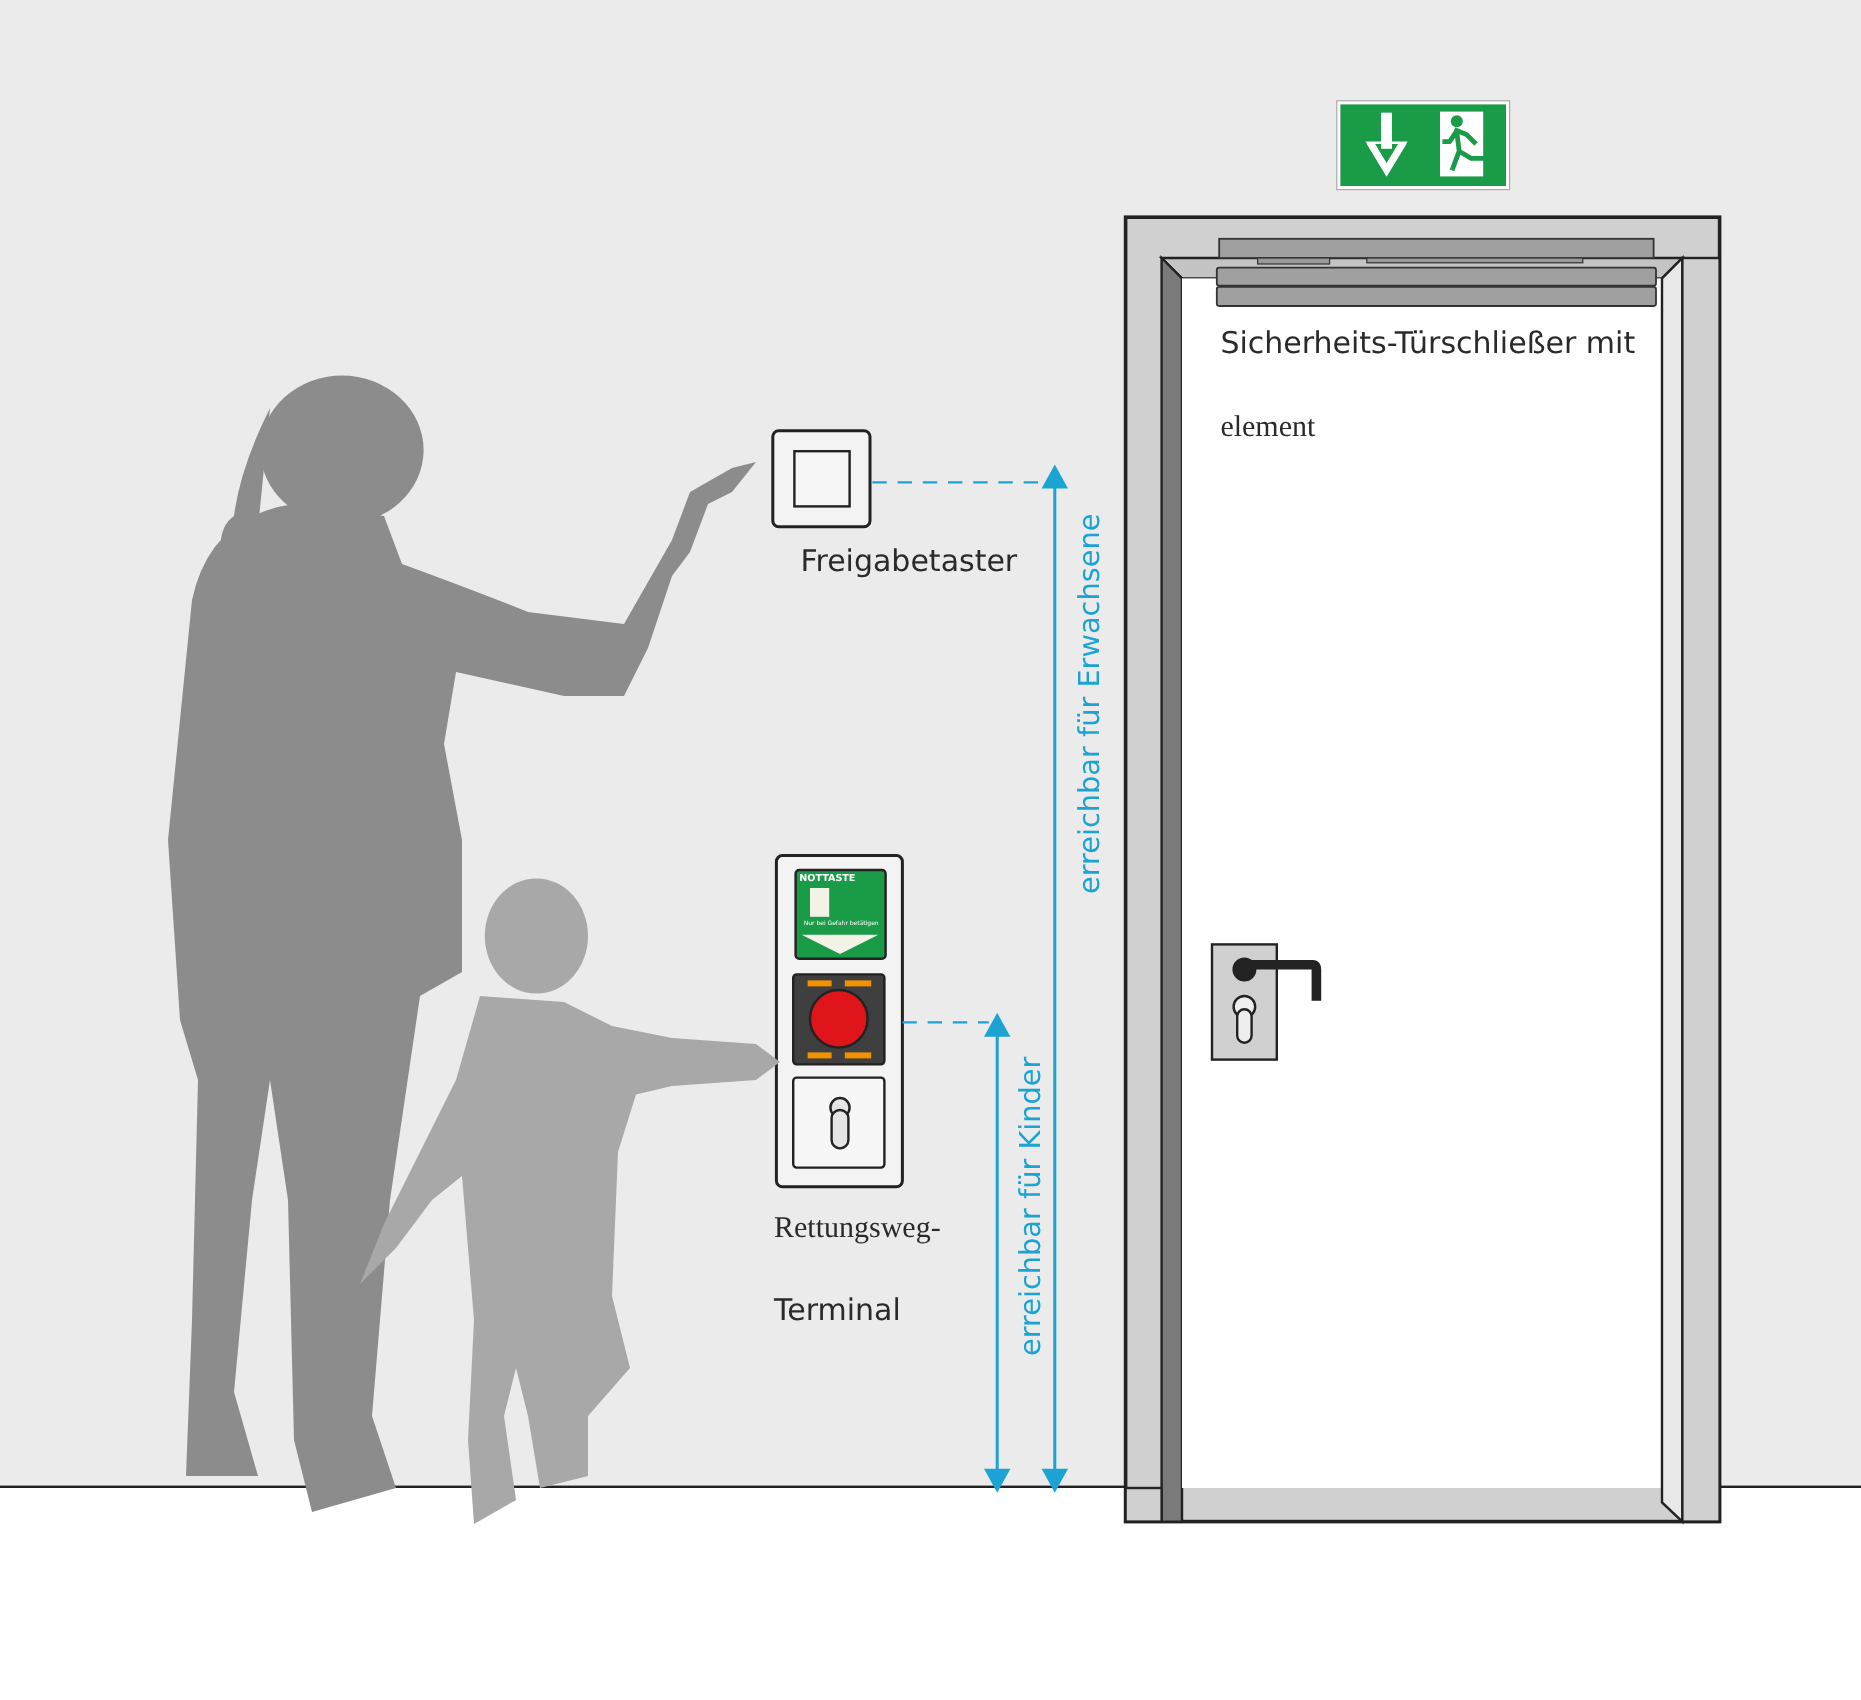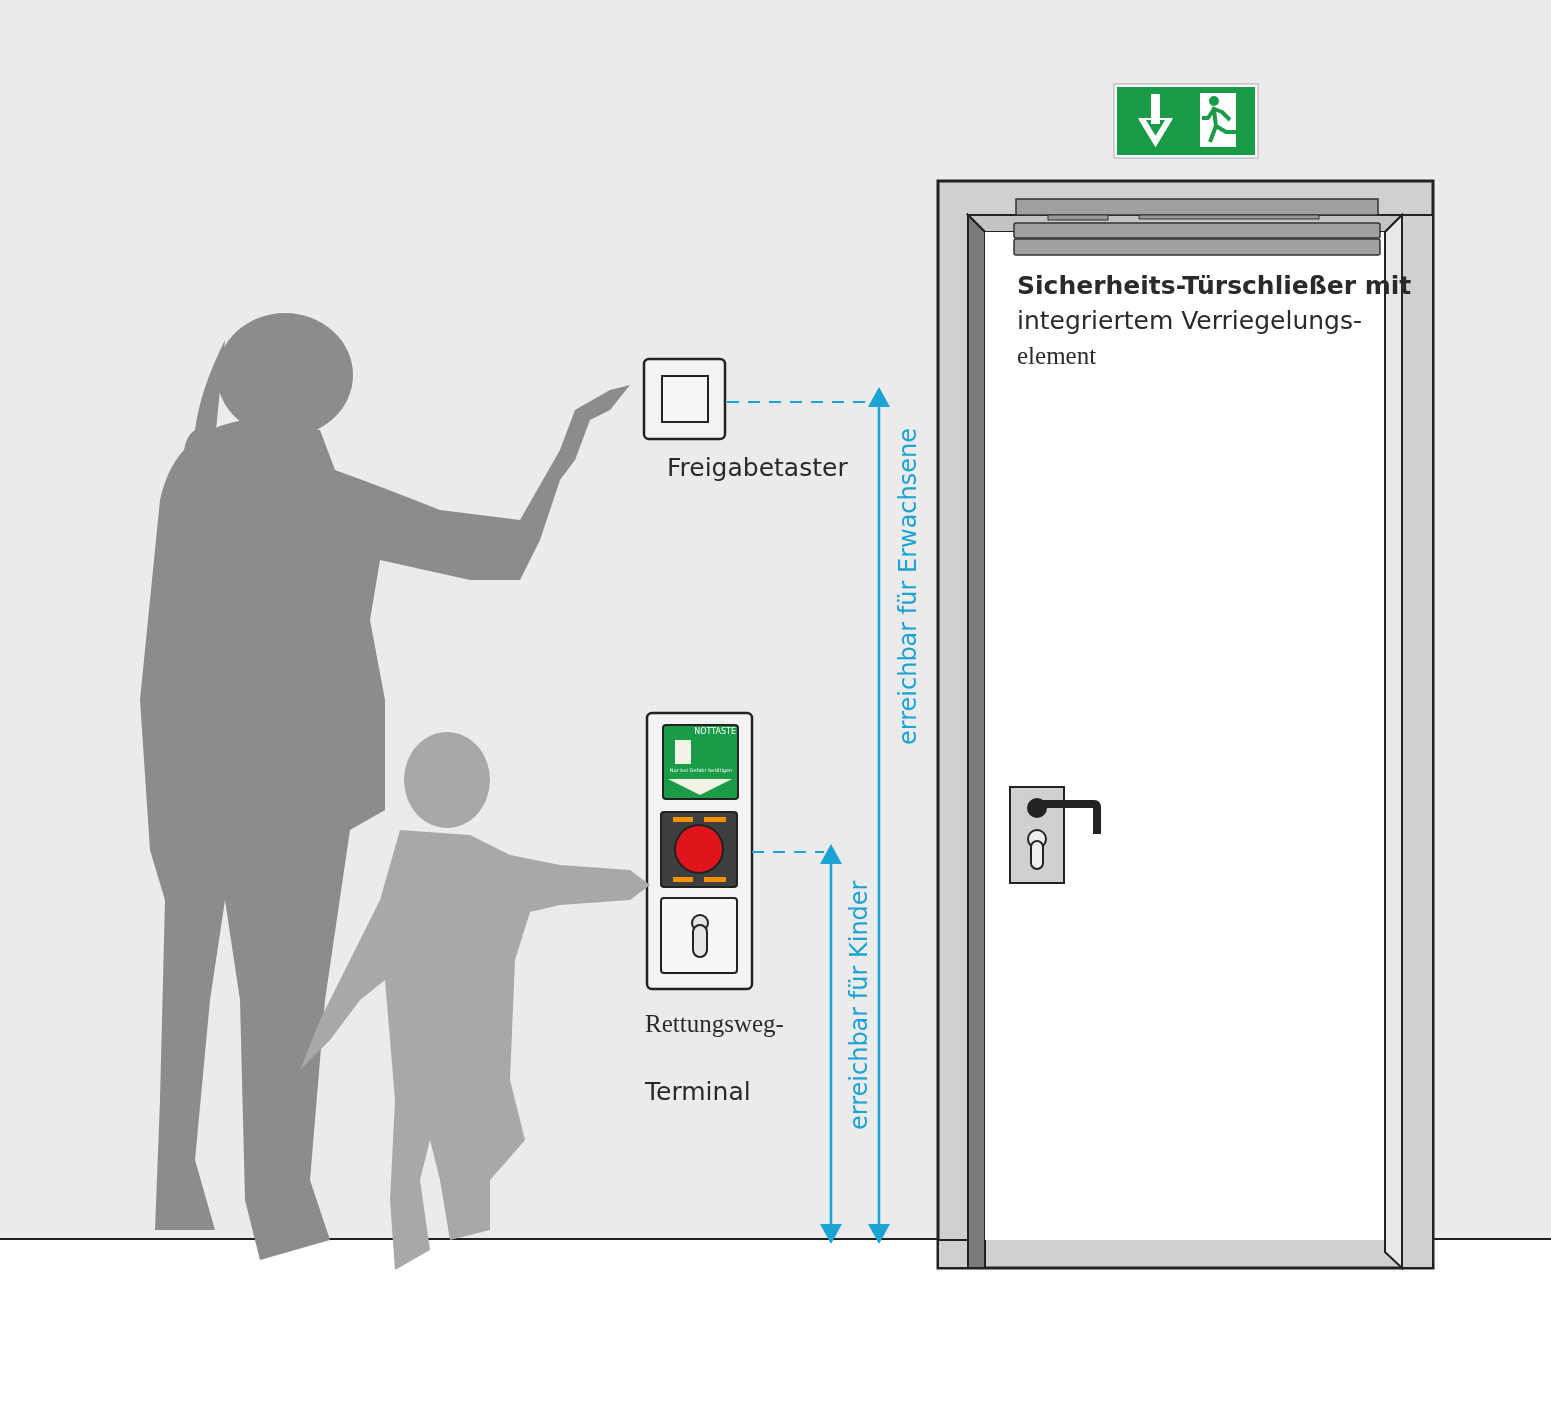--- a/index.html
+++ b/index.html
@@ -108,22 +108,21 @@
 
     <g fill="#a8a8a8">
       <ellipse cx="447" cy="780" rx="43" ry="48"></ellipse>
       <path d="M400 830 L470 835 L510 855 L560 865 L630 870 L650 885 L630 900 L560 905 L530 912 L515 960 L510 1080 L525 1140 L490 1180 L490 1230 L450 1240 L440 1180 L430 1140 L420 1180 L430 1250 L395 1270 L390 1200 L395 1100 L385 980 L360 1000 L330 1040 L300 1070 L320 1020 L350 960 L380 900 Z"></path>
     </g>
   </svg>
 
   <div class="label" style="left:667px;top:452px;">Freigabetaster</div>
   <div class="label" style="left:645px;top:1008px;font-family:Liberation Serif, serif;">Rettungsweg-</div>
   <div class="label" style="left:645px;top:1076px;">Terminal</div>
-  <div class="label" style="left:1017px;top:270px;font-weight:bold;">Sicherheits-Türschließer mit</div>
-  <div class="label" style="left:1017px;top:305px;">integriertem Verriegelungs-</div>
+  <div class="label" style="left:1017px;top:270px;">Sicherheits-Türschließer mit</div>
   <div class="label" style="left:1017px;top:340px;font-family:Liberation Serif, serif;">element</div>
 
   <div class="vlabel" style="left:894px;top:745px;">erreichbar für Erwachsene</div>
   <div class="vlabel" style="left:845px;top:1130px;">erreichbar für Kinder</div>
 
-  <div style="position:absolute;left:666px;top:727px;width:70px;text-align:right;color:#fff;font-size:8px;font-weight:normal;">NOTTASTE</div>
+  <div style="position:absolute;left:666px;top:727px;width:70px;text-align:left;color:#fff;font-size:8px;font-weight:bold;">NOTTASTE</div>
   <div style="position:absolute;left:664px;top:767px;width:74px;text-align:center;color:#fff;font-size:5px;">Nur bei Gefahr betätigen</div>
 </div>
 
 </body></html>

